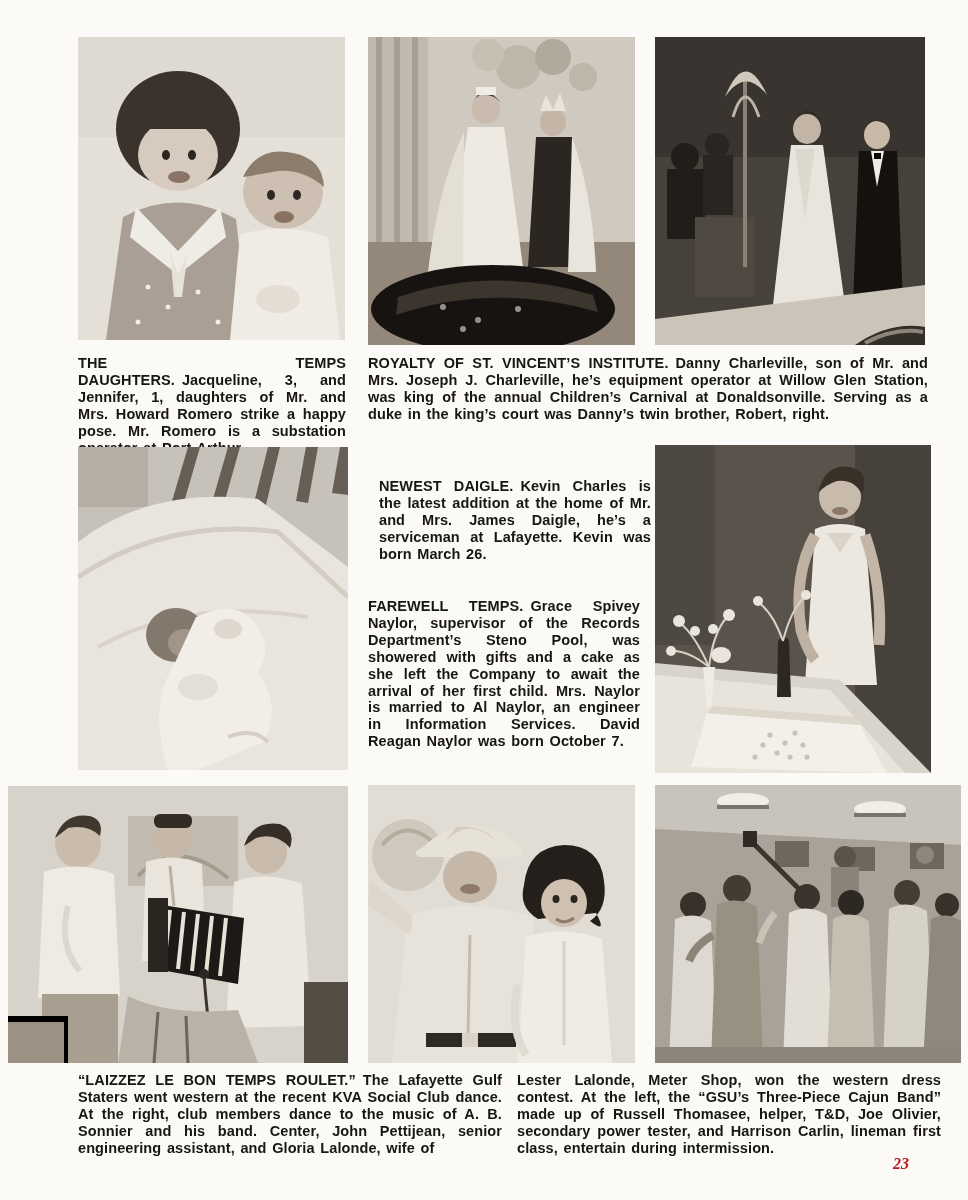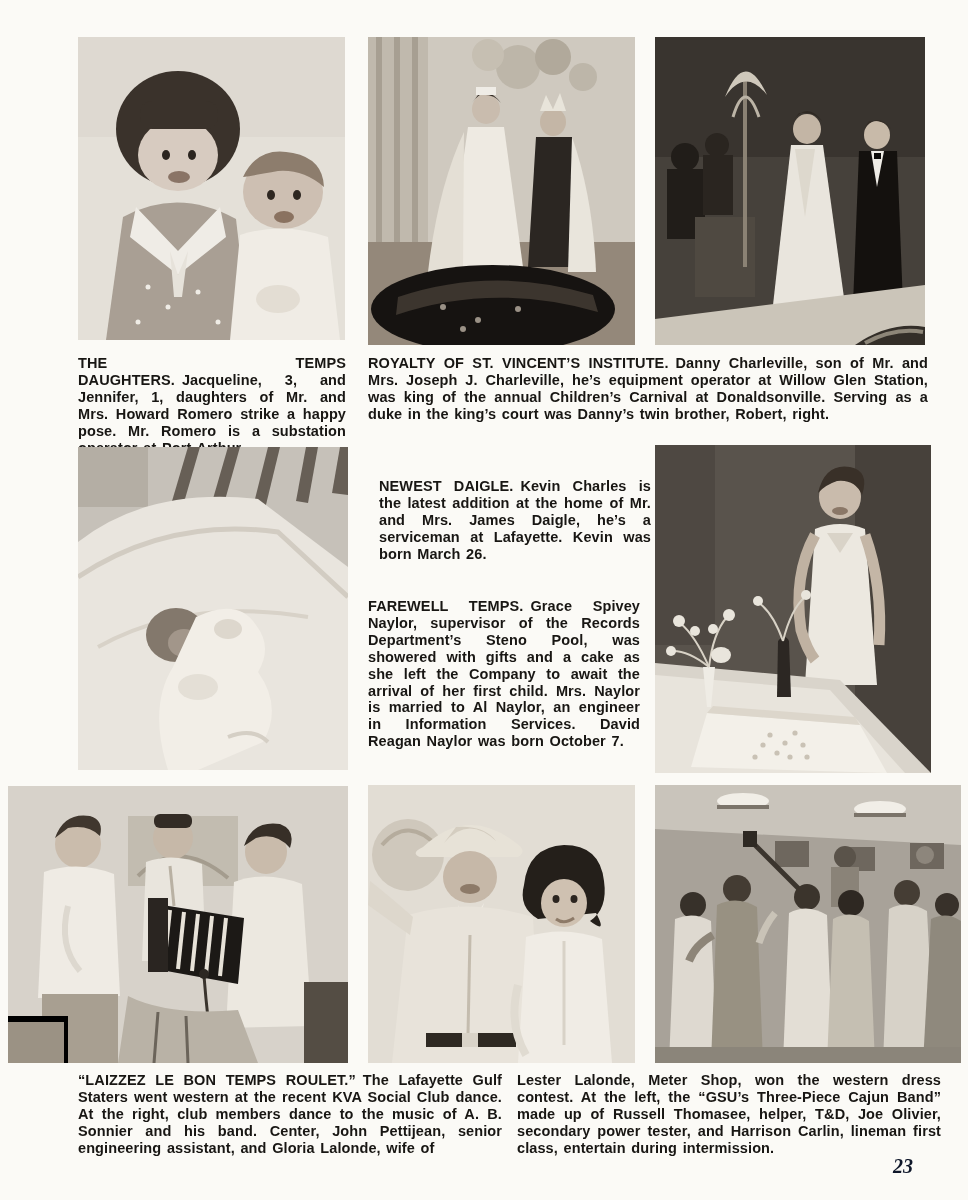--- a/index.html
+++ b/index.html
@@ -23,22 +23,22 @@
     letter-spacing:.1px;
     word-spacing:1.5px;
   }
   .cap p{margin:0;}
   .cap .t{margin-right:7px;}
   .pagenum{
     position:absolute;
     font-family:"Liberation Serif", serif;
     font-weight:700;
     font-style:italic;
-    font-size:20px;
-    color:#0f172a;
+    font-size:16px;
+    color:#b91c1c;
   }
 </style>
 </head>
 <body>
 
 <div class="page">
 
   <div class="photo" style="left:78px;top:37px;width:267px;height:303px;" aria-label="Two young Romero daughters posing together, older girl in polka-dot sailor dress, baby in white gown">
     <svg viewBox="0 0 267 303" preserveAspectRatio="none">
       <rect width="267" height="303" fill="#e4e0d8"></rect>

